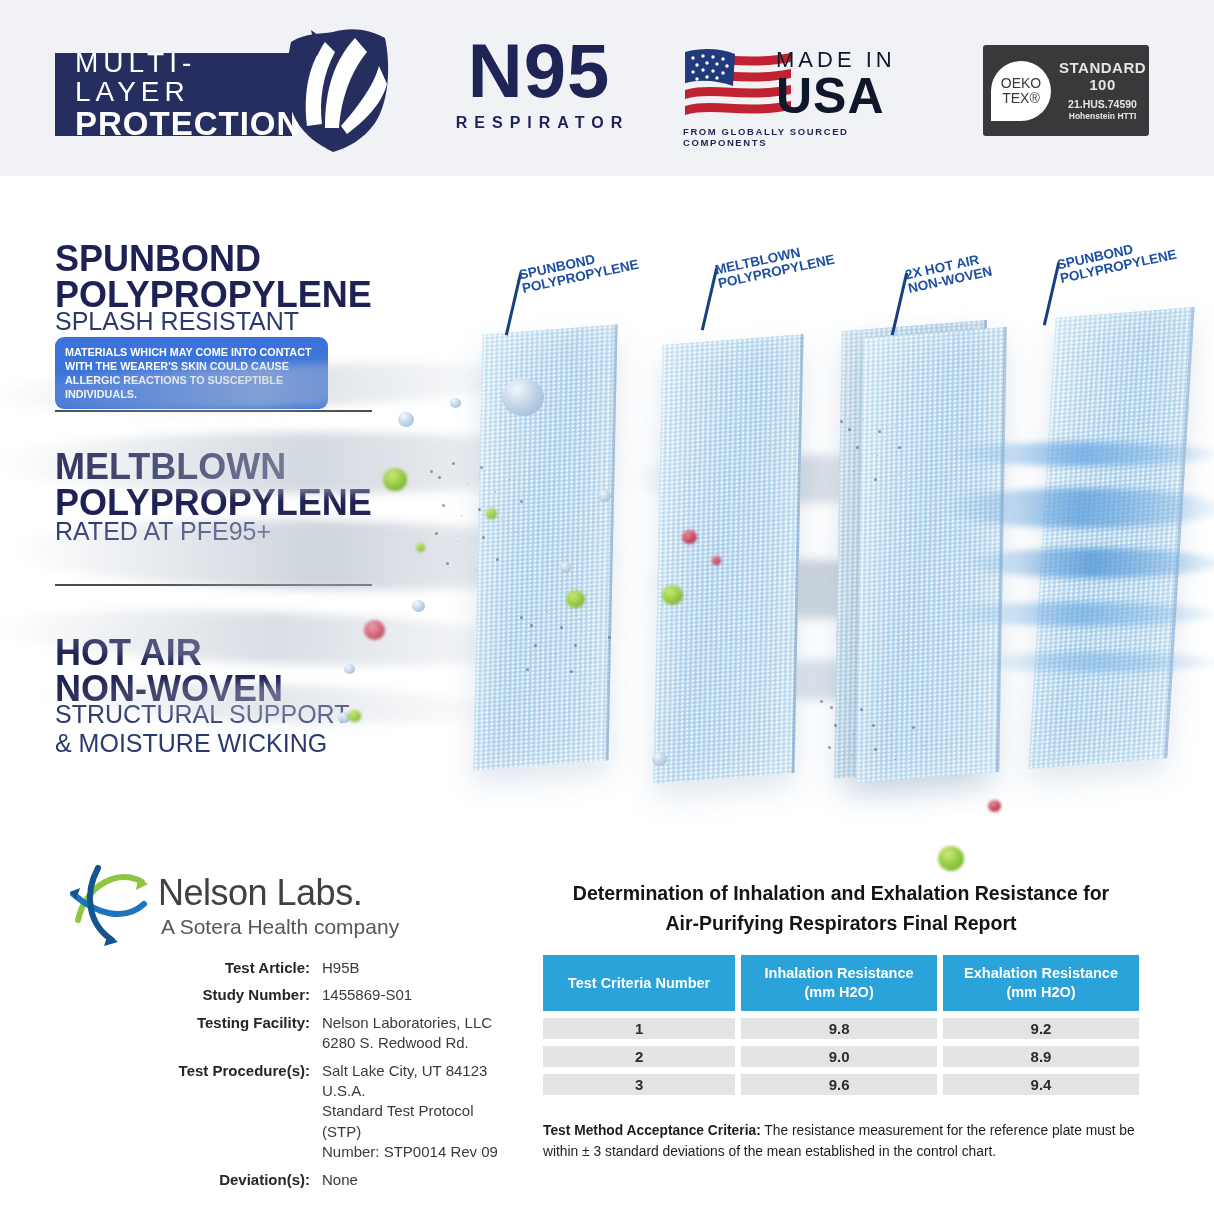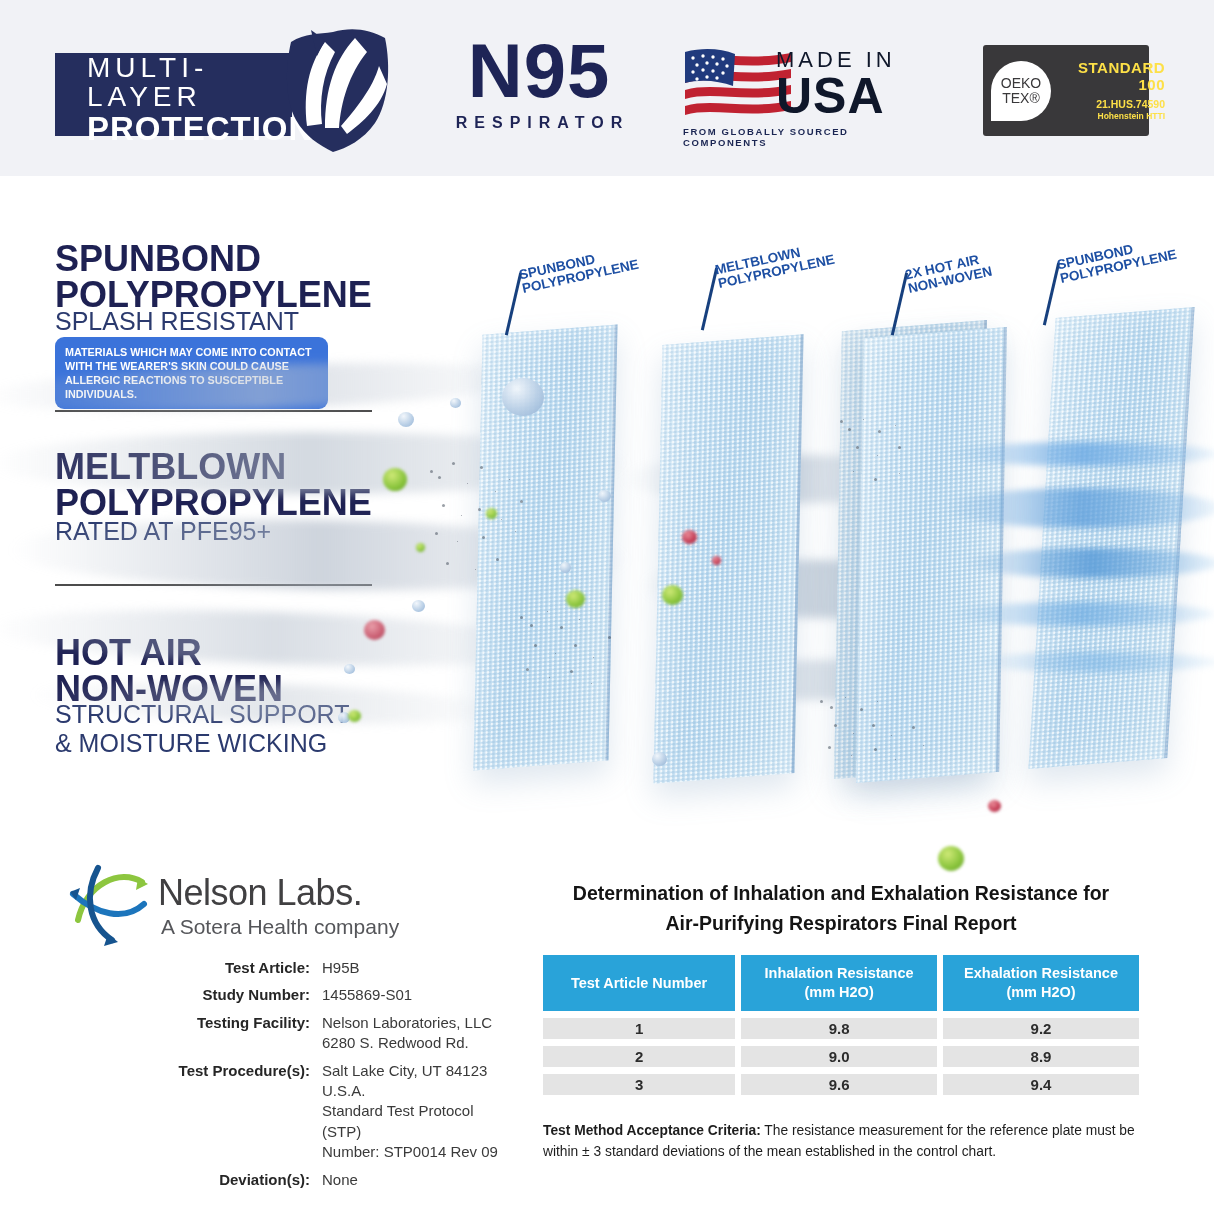--- a/index.html
+++ b/index.html
@@ -9,21 +9,21 @@
     font-family:"Liberation Sans", sans-serif;
     -webkit-font-smoothing:antialiased;
   }
   .abs{position:absolute;}
 
   
   .top-band{left:0;top:0;width:1214px;height:176px;background:#f1f2f6;}
 
   
   .banner{left:55px;top:53px;width:237px;height:83px;background:#252e5e;color:#fff;
-          display:flex;flex-direction:column;padding-left:32px;box-sizing:border-box;}
+          display:flex;flex-direction:column;justify-content:center;padding-left:20px;box-sizing:border-box;}
   .banner .l1{font-size:28px;font-weight:300;letter-spacing:5px;line-height:1.05;}
   .banner .l2{font-size:33px;font-weight:800;letter-spacing:1px;line-height:1.05;}
   .shield{left:281px;top:26px;}
 
   
   .n95{left:444px;top:36px;width:190px;text-align:center;color:#1e2456;}
   .n95 .big{font-size:76px;font-weight:800;line-height:.92;letter-spacing:1px;}
   .n95 .sub{font-size:16px;font-weight:700;letter-spacing:7px;margin-top:8px;margin-left:7px;}
 
   
@@ -32,21 +32,21 @@
   .miu .l1{font-size:22px;font-weight:500;letter-spacing:4px;}
   .miu .l2{font-size:50px;font-weight:800;line-height:.95;letter-spacing:1px;}
   .miu-tag{left:683px;top:126px;width:240px;font-size:9.5px;font-weight:700;letter-spacing:1.6px;color:#1b2653;}
 
   
   .oeko{left:983px;top:45px;width:166px;height:91px;background:#39383a;border-radius:3px;
         display:flex;align-items:center;padding:0 8px;box-sizing:border-box;gap:8px;}
   .droplet{width:60px;height:60px;background:#fff;border-radius:50% 50% 50% 0;
            display:flex;flex-direction:column;align-items:center;justify-content:center;color:#39383a;flex:none;}
   .droplet .t{font-size:14px;font-weight:400;line-height:1.05;}
-  .oeko-right{color:#fde047;text-align:right;flex:1;margin-left:19px;}
+  .oeko-right{color:#e5e5e5;text-align:center;flex:1;}
   .oeko-right .s1{font-size:15px;font-weight:800;letter-spacing:.5px;line-height:1.1;}
   .oeko-right .s2{font-size:10.5px;font-weight:700;margin-top:5px;}
   .oeko-right .s3{font-size:8.5px;font-weight:700;margin-top:1px;}
 
   
   .sec-title{color:#1e2153;font-size:36px;font-weight:800;line-height:.99;letter-spacing:0px;}
   .sec-sub{color:#2b3a6e;font-size:25px;font-weight:400;line-height:1.15;}
   .note-box{left:55px;top:337px;width:273px;background:#3b73da;border-radius:9px;color:#fff;
             font-size:10.8px;font-weight:700;line-height:1.3;padding:8px 10px;box-sizing:border-box;}
   .divider{height:2px;background:#4c4c4c;width:317px;left:55px;}
@@ -298,21 +298,21 @@
   </div>
 </div>
 
 <div class="abs report">
   <div class="rtitle">
     <div>Determination of Inhalation and Exhalation Resistance for</div>
     <div>Air-Purifying Respirators Final Report</div>
   </div>
 
   <div class="thead">
-    <div class="th">Test Article Number</div>
+    <div class="th">Test Criteria Number</div>
     <div class="th">Inhalation Resistance (mm H2O)</div>
     <div class="th">Exhalation Resistance (mm H2O)</div>
   </div>
 
   <div class="trow">
     <div class="td">1</div>
     <div class="td">9.8</div>
     <div class="td">9.2</div>
   </div>
   <div class="trow">

